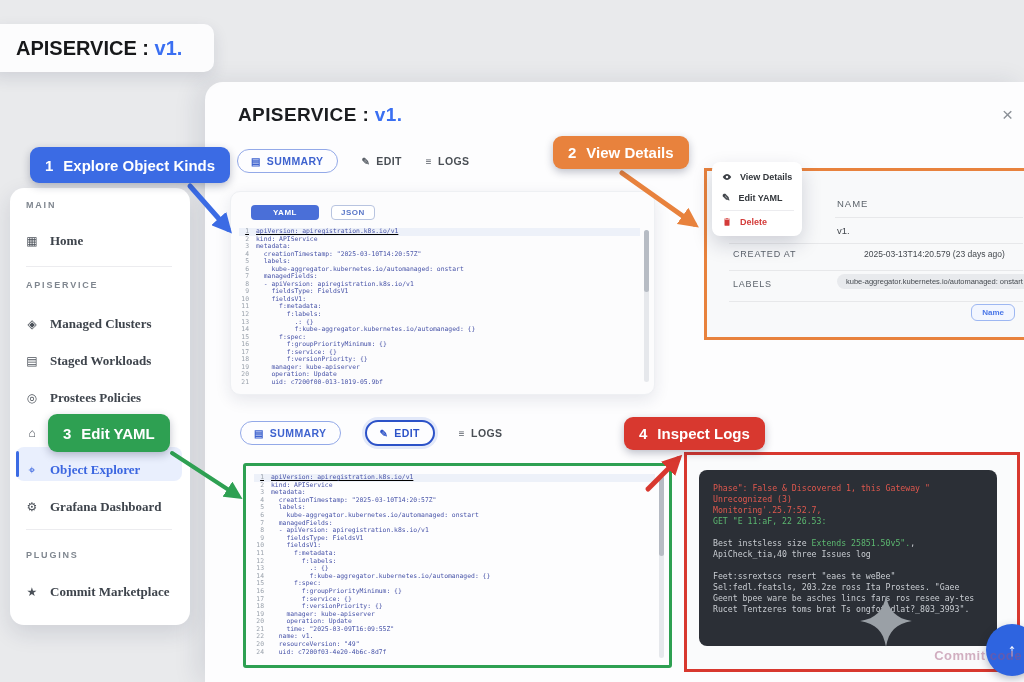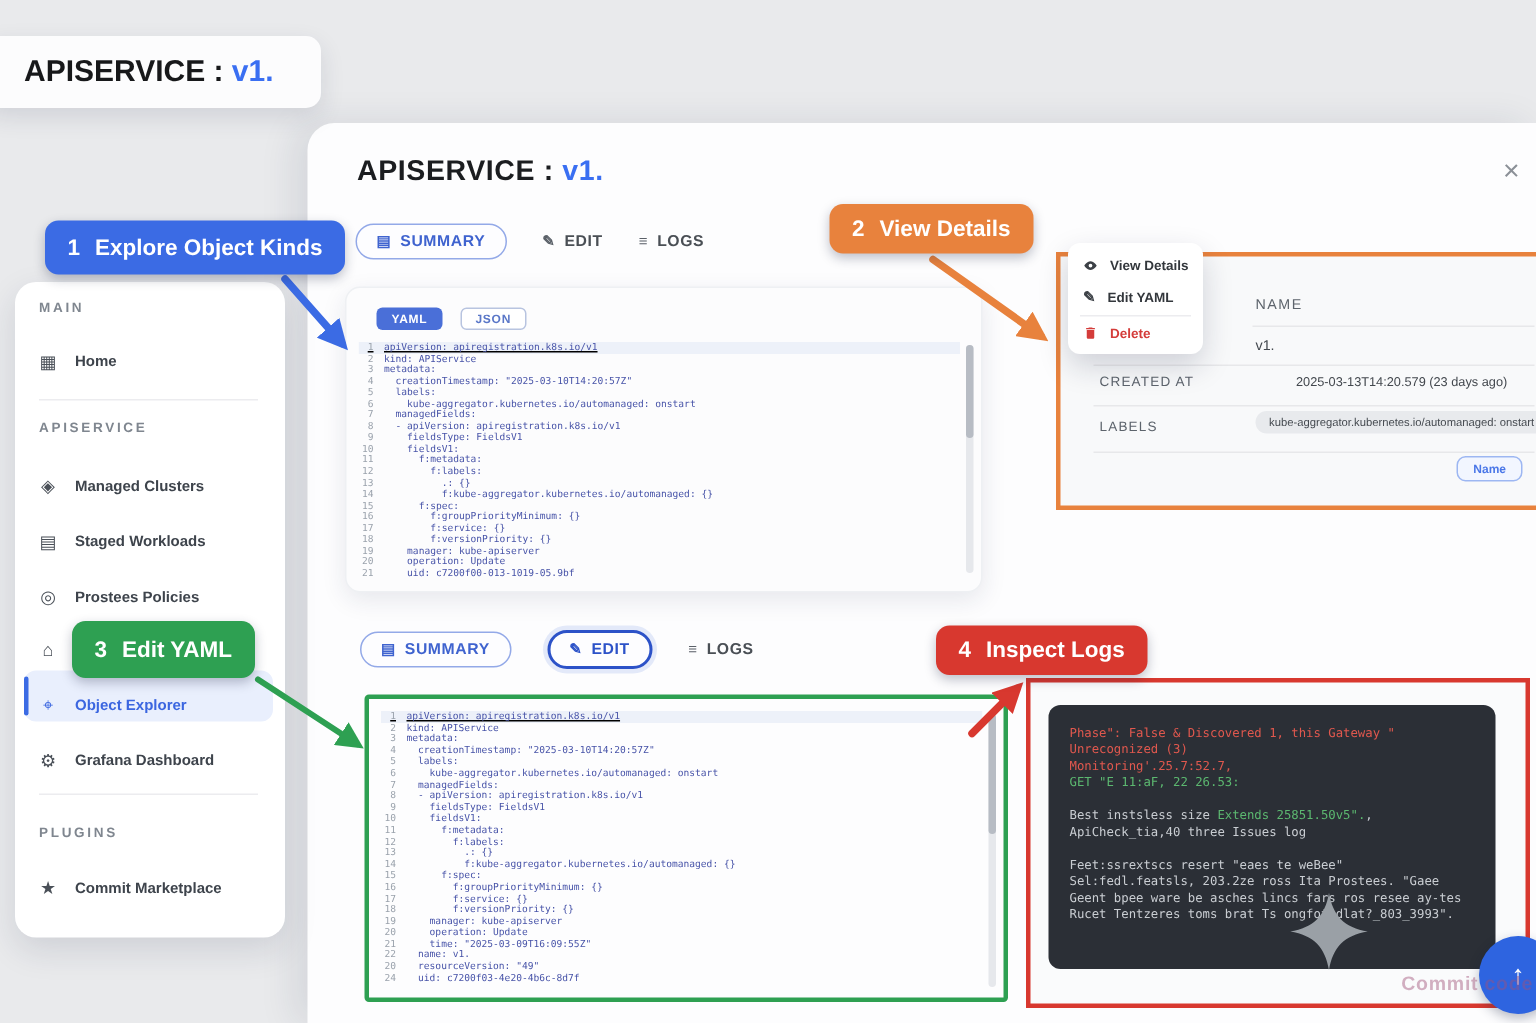--- a/index.html
+++ b/index.html
@@ -27,21 +27,21 @@
 
   
   .sidebar { position:absolute; left:10px; top:188px; width:180px; height:437px;
              background:#ffffff; border-radius:14px;
              box-shadow:0 8px 22px rgba(30,40,70,.13); }
   .side-header { position:absolute; left:16px; font-size:9px; font-weight:bold;
                  letter-spacing:1.8px; color:#7f868f; }
   .side-item { position:absolute; left:14px; right:10px; height:28px;
                display:flex; align-items:center; gap:10px; }
   .side-item .icon { width:16px; text-align:center; font-size:12px; color:#4a5058; }
-  .side-item .lbl { font-size:10px; font-weight:bold; color:#3e444c; }
+  .side-item .lbl { font-size:13px; font-weight:bold; color:#3e444c;font-family:Liberation Serif, serif; }
   .side-div { position:absolute; left:16px; right:18px; height:1px; background:#ececef; }
   .active-bg { position:absolute; left:6px; right:8px; top:259px; height:34px;
                background:#e9effd; border-radius:8px; }
   .active-bar { position:absolute; left:6px; top:263px; width:3px; height:26px;
                 background:#3b6be4; border-radius:2px; }
   .side-item.active .icon, .side-item.active .lbl { color:#3b66e0; }
 
   
   .tabbar { position:absolute; display:flex; align-items:center; gap:24px; }
   .tab-pill { display:flex; align-items:center; gap:6px; border:1.5px solid #93a9e8;
@@ -53,21 +53,21 @@
   .tab-plain .tico { font-size:10px; color:#5a6068; }
   .tab-pill.active2 { border:2px solid #2c52c8; color:#2c52c8;
                       box-shadow:0 0 0 3px rgba(70,110,220,.14); }
 
   
   .panel-summary { position:absolute; left:230px; top:191px; width:425px; height:204px;
                    background:#fcfcfd; border-radius:10px; border:1px solid #eef0f3;
                    box-shadow:0 5px 16px rgba(30,40,80,.10); }
   .fmt-row { position:absolute; left:20px; top:13px; display:flex; gap:12px; }
   .fmt-yaml { background:#4a6fd8; color:#fff; font-size:8px; font-weight:bold;
-              padding:3px 10px; border-radius:4px; letter-spacing:.5px; }
+              padding:3px 22px; border-radius:4px; letter-spacing:.5px; }
   .fmt-json { border:1px solid #b8c4e0; color:#5a77c8; font-size:8px; font-weight:bold;
               padding:2px 9px; border-radius:4px; background:#fff; letter-spacing:.5px; }
   .code-area { position:absolute; left:8px; right:14px; top:36px; bottom:8px;
                overflow:hidden; font-family:"DejaVu Sans Mono", monospace; }
   .code-line { display:flex; line-height:7.55px; font-size:6.4px; }
   .code-line .num { width:17px; text-align:right; color:#9aa2ac; padding-right:7px; flex:none; }
   .code-line .text { white-space:pre; color:#4753a8; }
   .code-line:first-child { background:#edf1f9; text-decoration:underline; }
   .vscroll { position:absolute; width:5px; border-radius:3px; background:#e6e8ec; }
   .vthumb { position:absolute; width:5px; border-radius:3px; background:#b7bcc4; }

